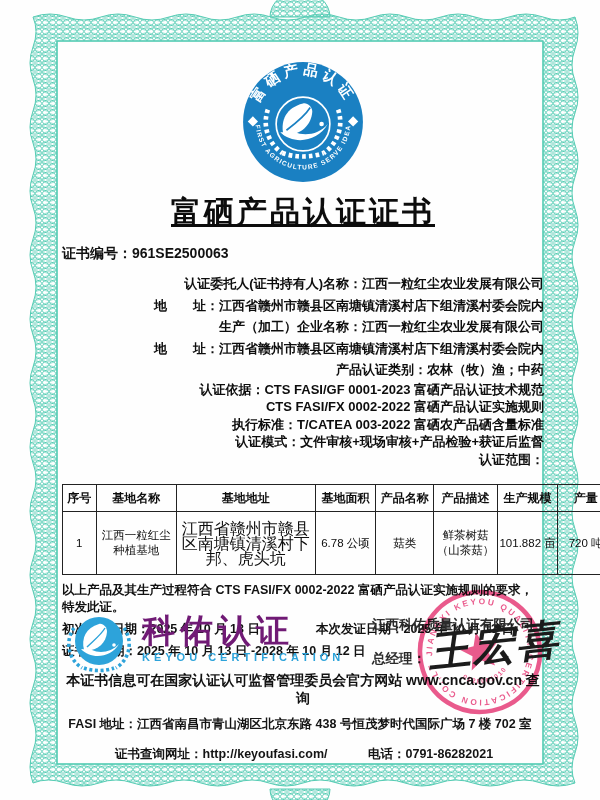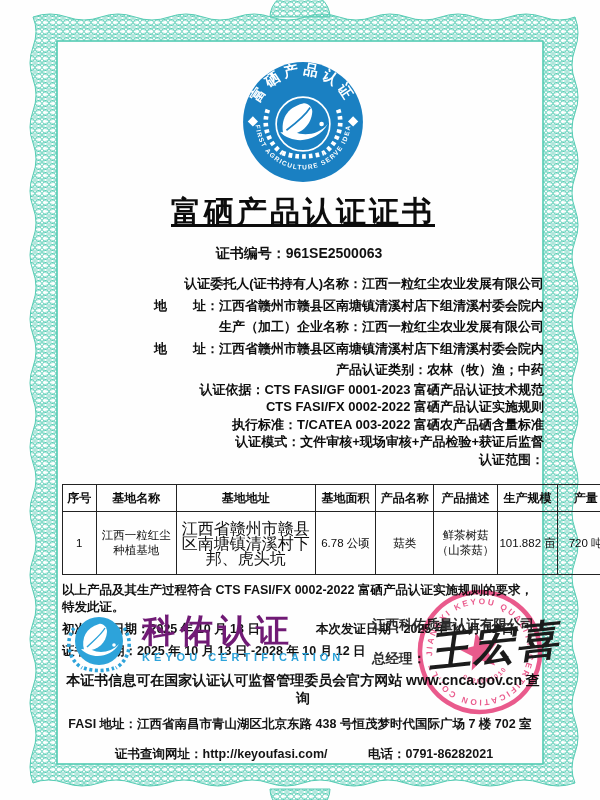--- a/index.html
+++ b/index.html
@@ -9,21 +9,21 @@
     overflow:hidden;margin:0 auto;
   }
   .frame{position:absolute;left:0;top:0;pointer-events:none;}
   .content{position:absolute;left:62px;right:56px;top:0;}
   .emblem-wrap{text-align:center;padding-top:60px;}
   .title{
     text-align:center;font-size:30px;font-weight:bold;color:#0c0c0c;
     letter-spacing:3px;margin-top:4px;text-decoration:underline;
   }
   .certno{
-    text-align:center;font-size:14px;font-weight:bold;margin-top:12px;padding-right:8px;
+    text-align:left;font-size:14px;font-weight:bold;margin-top:12px;padding-right:8px;
   }
   .body-lines{margin-top:10px;text-align:right;}
   .line{font-size:13px;font-weight:bold;line-height:21.5px;color:#0d0d0d;}
   .line.dense{line-height:17.5px;}
   .line .lbl{white-space:pre;}
   .indent2{padding-left:66px;}
   table.scope{
     border-collapse:collapse;width:552px;margin-top:16px;table-layout:fixed;
   }
   table.scope th,table.scope td{

